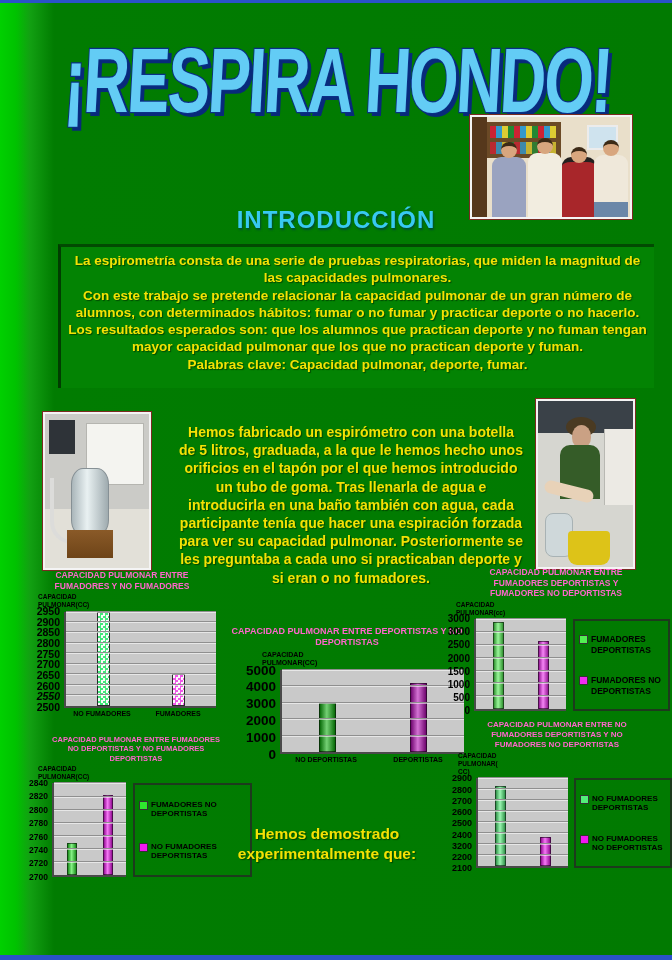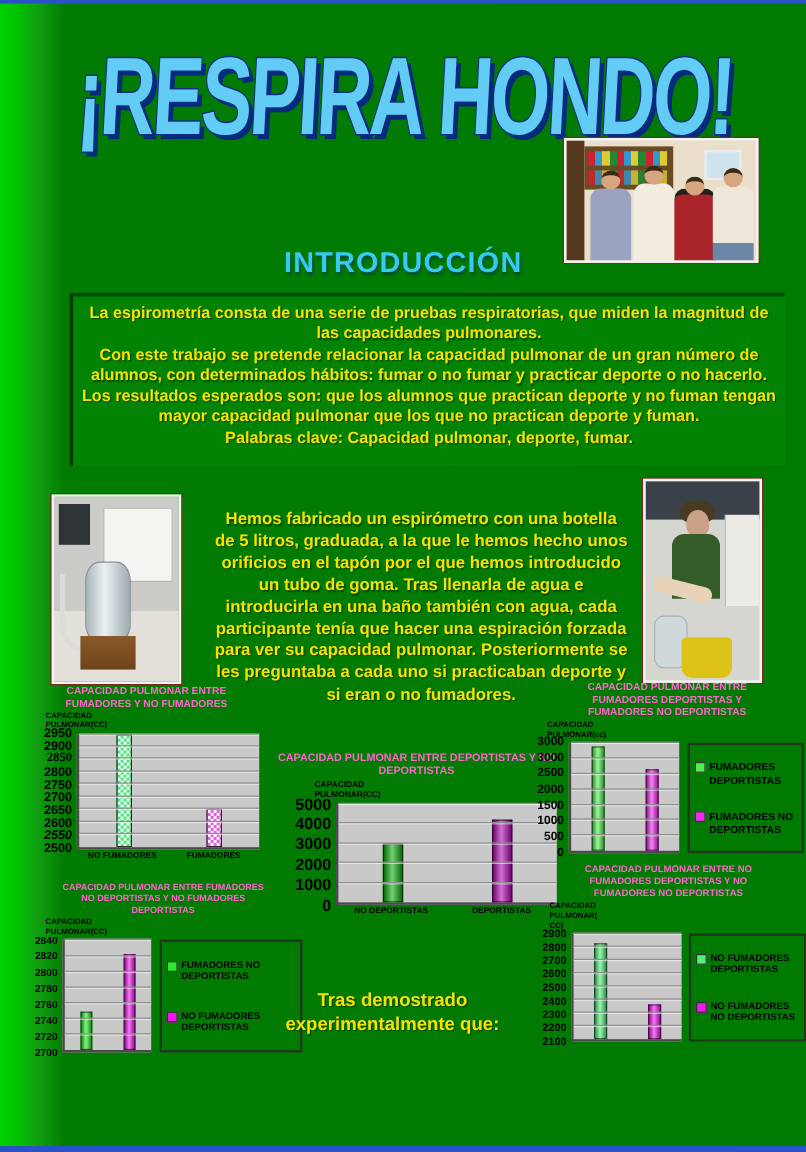--- a/index.html
+++ b/index.html
@@ -233,21 +233,21 @@
 
   <div class="chart c1">
     <div class="chart-title pre">CAPACIDAD PULMONAR ENTRE
 FUMADORES Y NO FUMADORES</div>
     <div class="chart-ylabel pre">CAPACIDAD
 PULMONAR(CC)</div>
     <div class="chart-body">
       <div class="yticks">
           <div class="ytick" style="bottom: 100%;">2950</div>
           <div class="ytick" style="bottom: 88.8889%;">2900</div>
-          <div class="ytick" style="bottom: 77.7778%; font-family: Liberation Serif, serif;">2850</div>
+          <div class="ytick" style="bottom: 77.7778%;">2850</div>
           <div class="ytick" style="bottom: 66.6667%;">2800</div>
           <div class="ytick" style="bottom: 55.5556%;">2750</div>
           <div class="ytick" style="bottom: 44.4444%;">2700</div>
           <div class="ytick" style="bottom: 33.3333%;">2650</div>
           <div class="ytick" style="bottom: 22.2222%;">2600</div>
           <div class="ytick" style="bottom: 11.1111%; font-style: italic;">2550</div>
           <div class="ytick" style="bottom: 0%;">2500</div>
         </div>
       <div class="plot">
           <div class="bars">
@@ -397,21 +397,21 @@
 PULMONAR(
 CC)</div>
     <div class="chart-body">
       <div class="yticks">
           <div class="ytick" style="bottom: 100%;">2900</div>
           <div class="ytick" style="bottom: 87.5%;">2800</div>
           <div class="ytick" style="bottom: 75%;">2700</div>
           <div class="ytick" style="bottom: 62.5%;">2600</div>
           <div class="ytick" style="bottom: 50%;">2500</div>
           <div class="ytick" style="bottom: 37.5%;">2400</div>
-          <div class="ytick" style="bottom: 25%;">2300</div>
+          <div class="ytick" style="bottom: 25%;">3200</div>
           <div class="ytick" style="bottom: 12.5%;">2200</div>
           <div class="ytick" style="bottom: 0%;">2100</div>
         </div>
       <div class="plot">
           <div class="bars">
             <div class="bar solid3d" style="height: 91.25%; --c: #52f07a;"></div>
             <div class="bar solid3d" style="height: 33.75%; --c: #f018f0;"></div>
           </div>
           <div class="gridline" style="bottom: 100%;"></div>
           <div class="gridline" style="bottom: 87.5%;"></div>
@@ -429,16 +429,16 @@
           </div>
           <div class="legend-item">
             <span class="legend-marker" style="background: rgb(240, 24, 240);"></span>
             <span>NO FUMADORES NO DEPORTISTAS</span>
           </div>
         </div>
       </div>
   </div>
 
   <div id="conclusion-text" class="yellow-text">
-    <div class="pre">Tras demostrado
+    <div class="pre">Hemos demostrado
 experimentalmente que:</div>
   </div>
 </div>
 
 </body></html>

